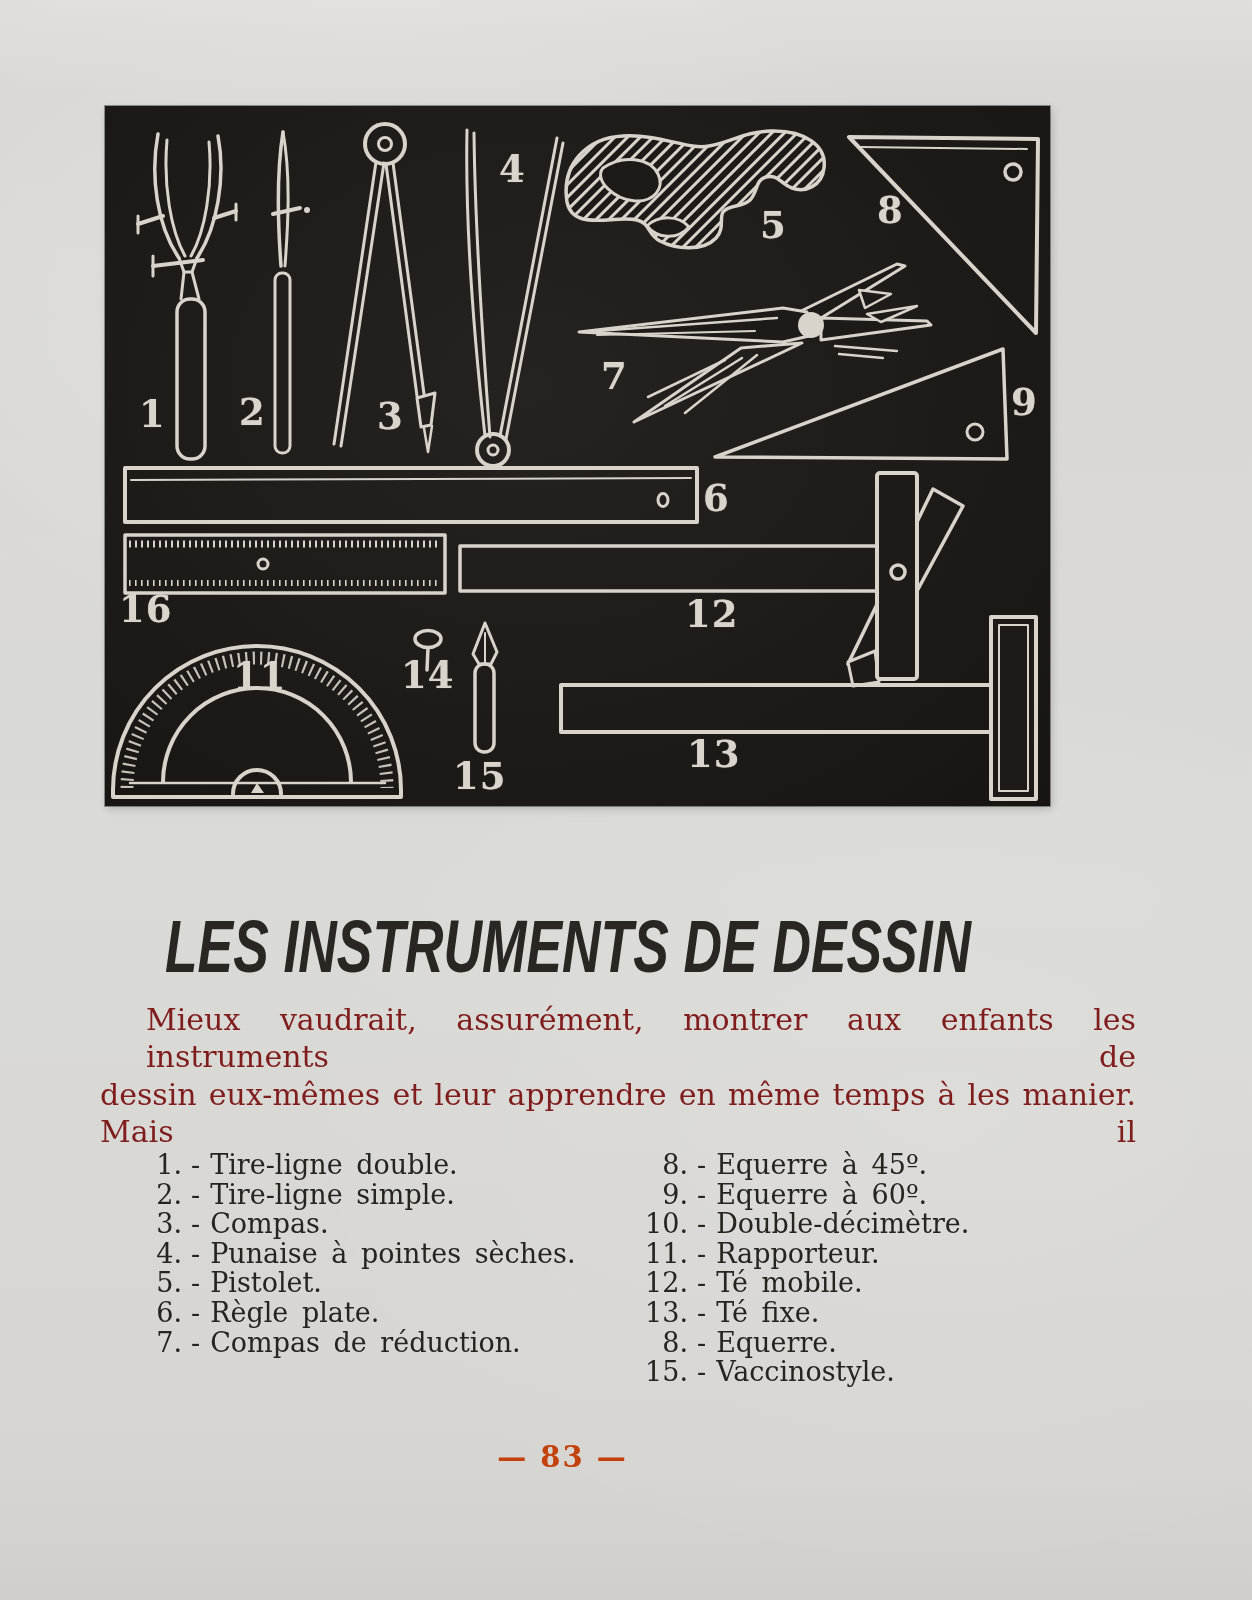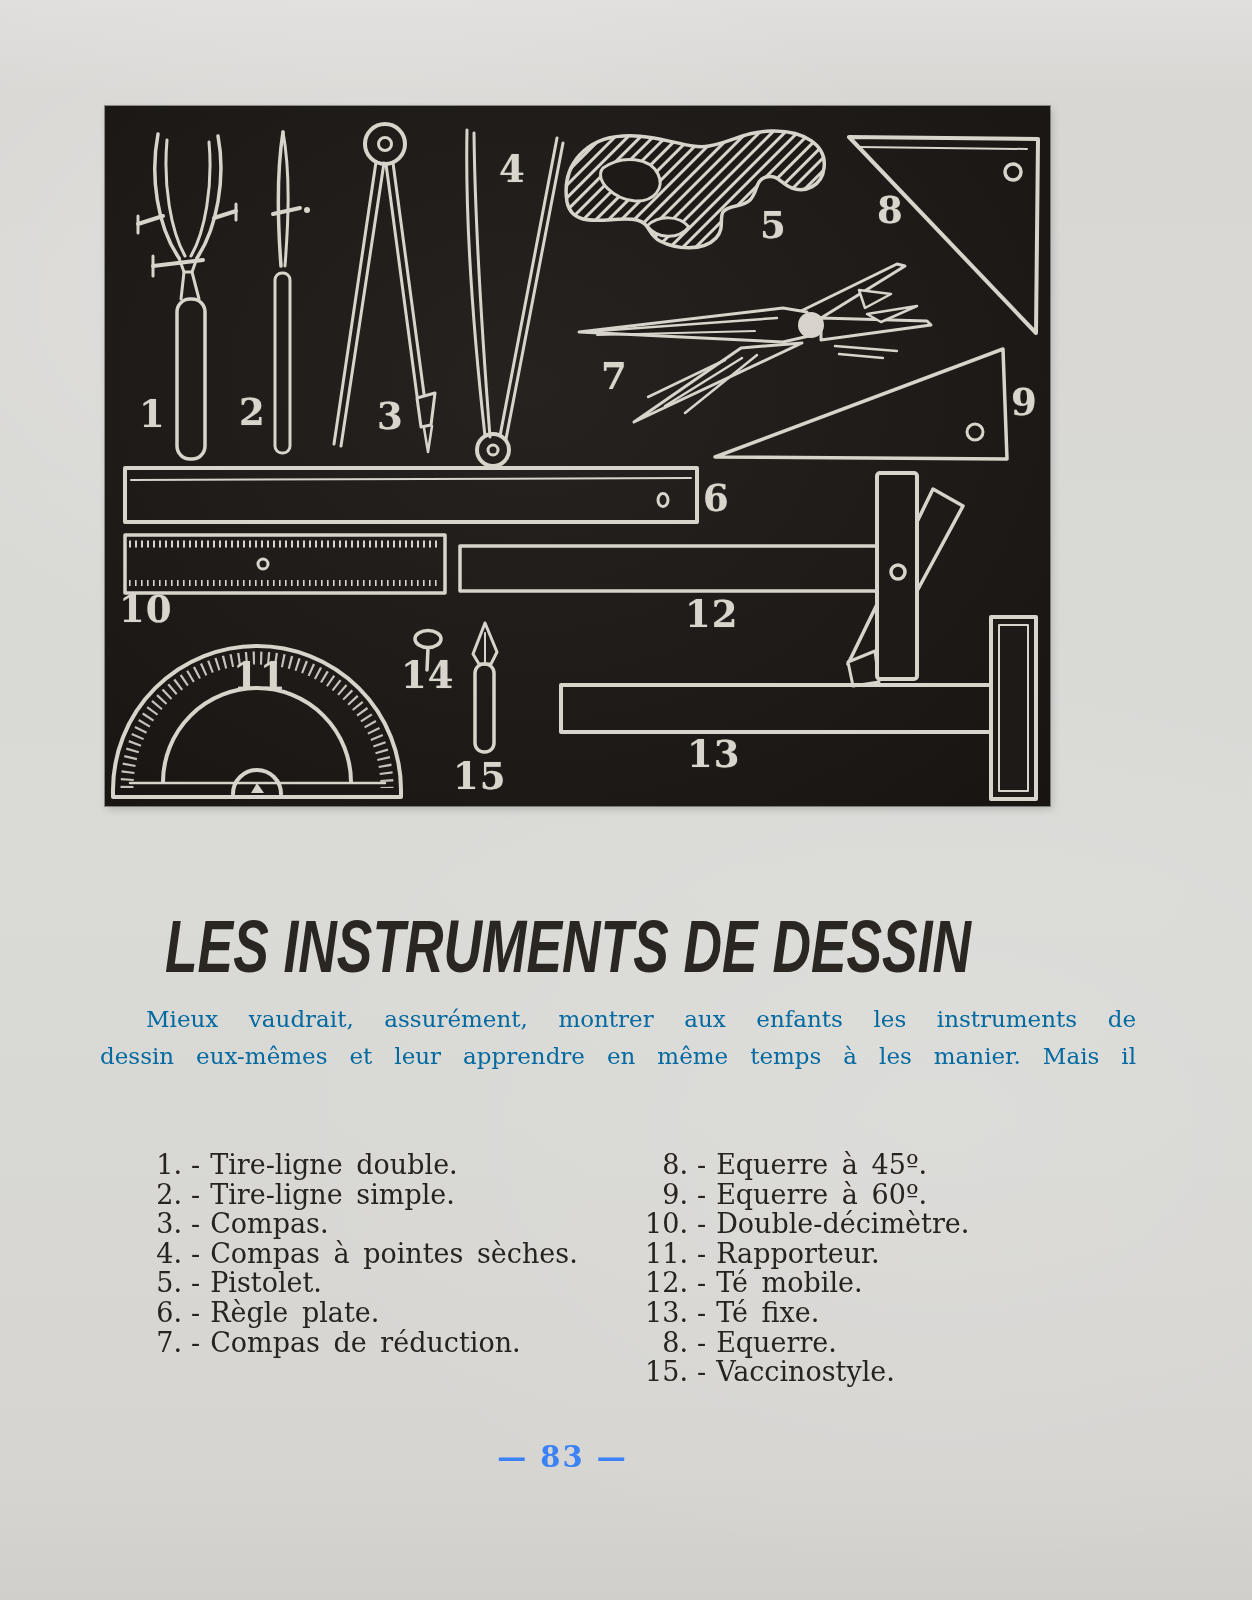--- a/index.html
+++ b/index.html
@@ -22,38 +22,38 @@
   .fig-num{
     position:absolute;color:#d9d5cc;font-family:"DejaVu Serif",serif;
     font-weight:bold;font-size:37px;line-height:1;letter-spacing:1px;
     text-shadow:0 0 1px rgba(220,215,205,.5);
   }
   
   .title-wrap{position:absolute;left:163px;top:906px;width:820px;height:90px;font-style:italic;}
   
   .para{
     position:absolute;left:100px;top:1001px;width:1036px;
-    font-size:23px;line-height:37.4px;color:#0369a1;
+    font-size:30px;line-height:37.4px;color:#7f1d1d;
   }
   .pline{text-align:justify;text-align-last:justify;white-space:normal;}
   .pline.indent{padding-left:46px;}
   
   .col{position:absolute;top:1150px;font-size:27px;line-height:29.6px;color:#272420;}
   .col-left{left:118px;width:470px;}
   .col-right{left:608px;width:480px;}
   .li{display:flex;align-items:baseline;height:29.6px;}
   .li .n{display:inline-block;text-align:right;font-weight:500;}
   .col-left .li .n{width:64px;}
   .col-right .li .n{width:80px;}
   .li .d{margin:0 10px 0 9px;}
   .li .t{word-spacing:5px;}
   
   .pageno{
     position:absolute;left:0;top:1440px;width:1125px;text-align:center;
-    font-size:29px;font-weight:bold;color:#3b82f6;letter-spacing:2px;
+    font-size:29px;font-weight:bold;color:#c2410c;letter-spacing:2px;
   }
 </style>
 </head>
 <body>
 
 <div class="panel">
   <svg width="945" height="700" viewBox="0 0 945 700">
     <defs>
       <pattern id="hatch" width="9" height="9" patternUnits="userSpaceOnUse" patternTransform="rotate(-45)">
         <rect x="0" y="0" width="9" height="9" fill="#1d1a17"></rect>
@@ -196,21 +196,21 @@
 
   <span class="fig-num" style="left:34px;top:290px">1</span>
   <span class="fig-num" style="left:134px;top:288px">2</span>
   <span class="fig-num" style="left:272px;top:292px">3</span>
   <span class="fig-num" style="left:394px;top:45px">4</span>
   <span class="fig-num" style="left:655px;top:101px">5</span>
   <span class="fig-num" style="left:598px;top:374px">6</span>
   <span class="fig-num" style="left:496px;top:252px">7</span>
   <span class="fig-num" style="left:772px;top:86px">8</span>
   <span class="fig-num" style="left:906px;top:278px">9</span>
-  <span class="fig-num" style="left:14px;top:485px">10</span>
+  <span class="fig-num" style="left:14px;top:485px">16</span>
   <span class="fig-num" style="left:128px;top:552px">11</span>
   <span class="fig-num" style="left:580px;top:490px">12</span>
   <span class="fig-num" style="left:582px;top:630px">13</span>
   <span class="fig-num" style="left:296px;top:551px">14</span>
   <span class="fig-num" style="left:348px;top:652px">15</span>
 </div>
 
 <div class="title-wrap">
   <svg width="820" height="90" viewBox="0 0 820 90">
     <text x="2" y="66" textLength="806" lengthAdjust="spacingAndGlyphs" font-family="Liberation Sans, sans-serif" font-weight="bold" font-size="75" fill="#2a2723">LES INSTRUMENTS DE DESSIN</text>
@@ -234,21 +234,21 @@
       <span class="t">Tire-ligne simple.</span>
     </div>
   <div class="li">
       <span class="n">3.</span>
       <span class="d">-</span>
       <span class="t">Compas.</span>
     </div>
   <div class="li">
       <span class="n">4.</span>
       <span class="d">-</span>
-      <span class="t">Compas à pointes sèches.</span>
+      <span class="t">Punaise à pointes sèches.</span>
     </div>
   <div class="li">
       <span class="n">5.</span>
       <span class="d">-</span>
       <span class="t">Pistolet.</span>
     </div>
   <div class="li">
       <span class="n">6.</span>
       <span class="d">-</span>
       <span class="t">Règle plate.</span>

